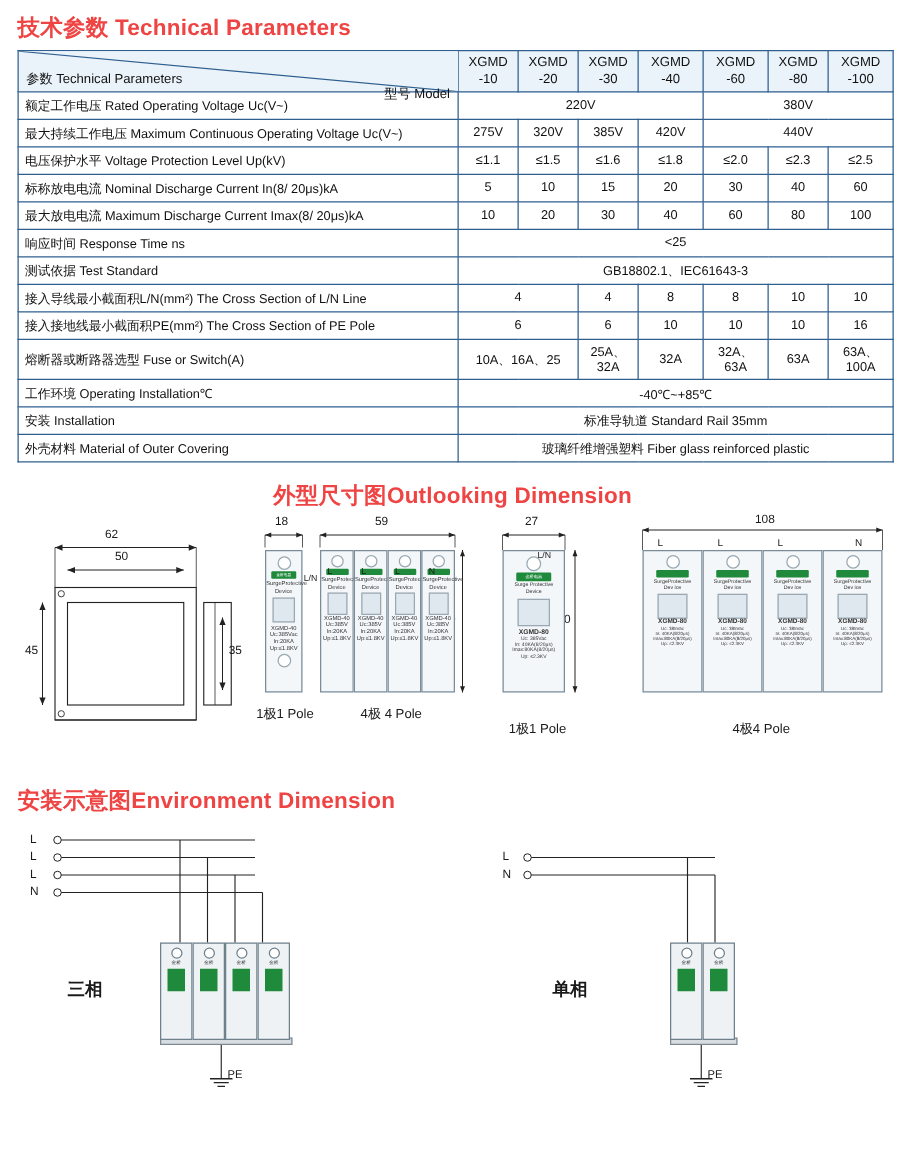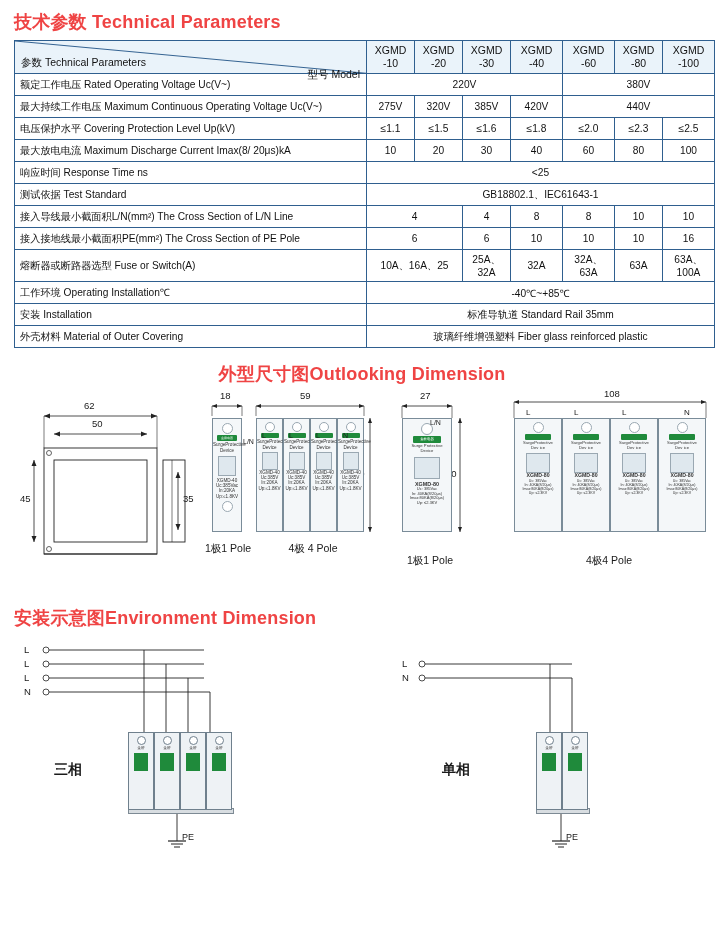--- a/index.html
+++ b/index.html
@@ -176,46 +176,56 @@
         </tr>
         <tr>
           <td class="rowlabel">最大持续工作电压 Maximum Continuous Operating Voltage Uc(V~)</td>
           <td>275V</td>
           <td>320V</td>
           <td>385V</td>
           <td>420V</td>
           <td colspan="3">440V</td>
         </tr>
         <tr>
-          <td class="rowlabel">电压保护水平 Covering Protection Level Up(kV)</td>
+          <td class="rowlabel">电压保护水平 Voltage Protection Level Up(kV)</td>
           <td>≤1.1</td>
           <td>≤1.5</td>
           <td>≤1.6</td>
           <td>≤1.8</td>
           <td>≤2.0</td>
           <td>≤2.3</td>
           <td>≤2.5</td>
         </tr>
         <tr>
+          <td class="rowlabel">标称放电电流 Nominal Discharge Current In(8/ 20μs)kA</td>
+          <td>5</td>
+          <td>10</td>
+          <td>15</td>
+          <td>20</td>
+          <td>30</td>
+          <td>40</td>
+          <td>60</td>
+        </tr>
+        <tr>
           <td class="rowlabel">最大放电电流 Maximum Discharge Current Imax(8/ 20μs)kA</td>
           <td>10</td>
           <td>20</td>
           <td>30</td>
           <td>40</td>
           <td>60</td>
           <td>80</td>
           <td>100</td>
         </tr>
         <tr>
           <td class="rowlabel">响应时间 Response Time ns</td>
           <td colspan="7">&lt;25</td>
         </tr>
         <tr>
           <td class="rowlabel">测试依据 Test Standard</td>
-          <td colspan="7">GB18802.1、IEC61643-1</td>
+          <td colspan="7">GB18802.1、IEC61643-3</td>
         </tr>
         <tr>
           <td class="rowlabel">接入导线最小截面积L/N(mm²) The Cross Section of L/N Line</td>
           <td colspan="2">4</td>
           <td>4</td>
           <td>8</td>
           <td>8</td>
           <td>10</td>
           <td>10</td>
         </tr>

